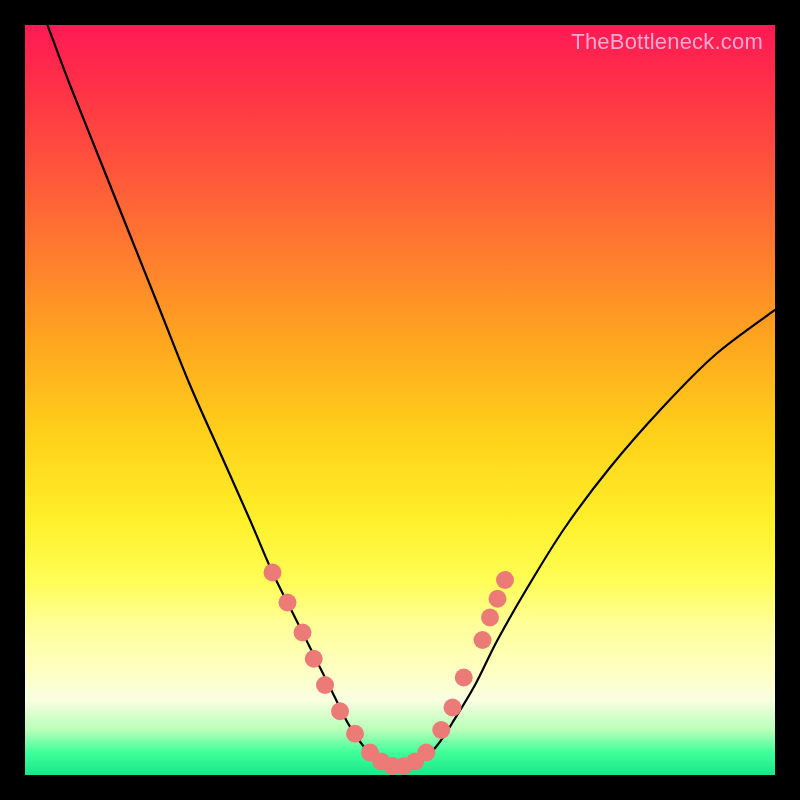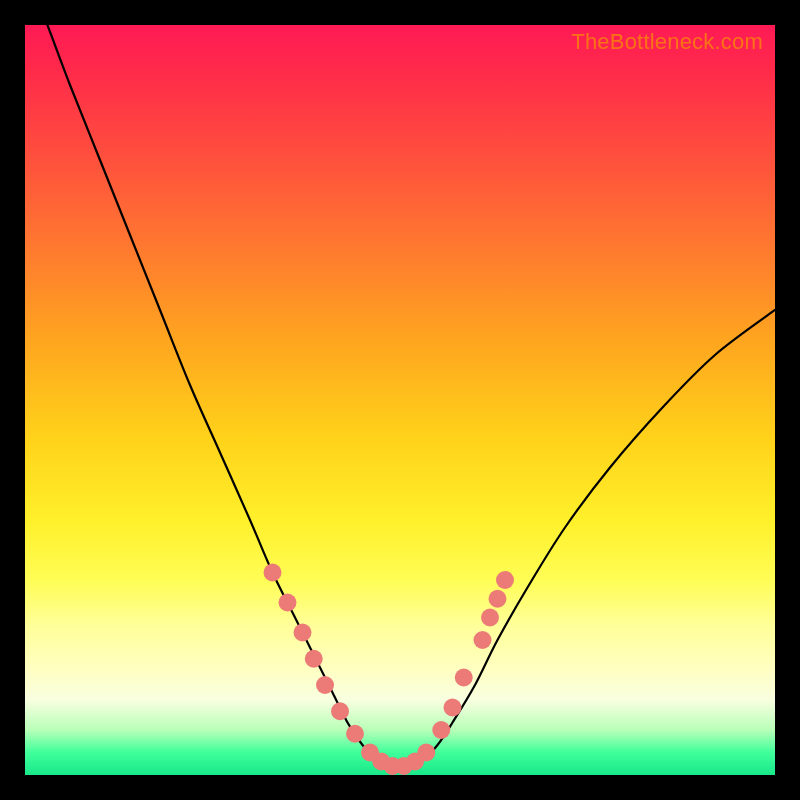--- a/index.html
+++ b/index.html
@@ -41,21 +41,21 @@
       #f8ffe0 90%,
       #b8ffb8 94%,
       #3fff9a 97%,
       #18e88a 100%
     );
   }
   .watermark {
     position: absolute;
     top: 4px;
     right: 12px;
-    color: #f97316;
+    color: #f9a8d4;
     font-size: 22px;
     font-weight: 500;
     letter-spacing: 0.2px;
     z-index: 10;
     user-select: none;
   }
   svg.curve {
     position: absolute;
     left: 0;
     top: 0;

